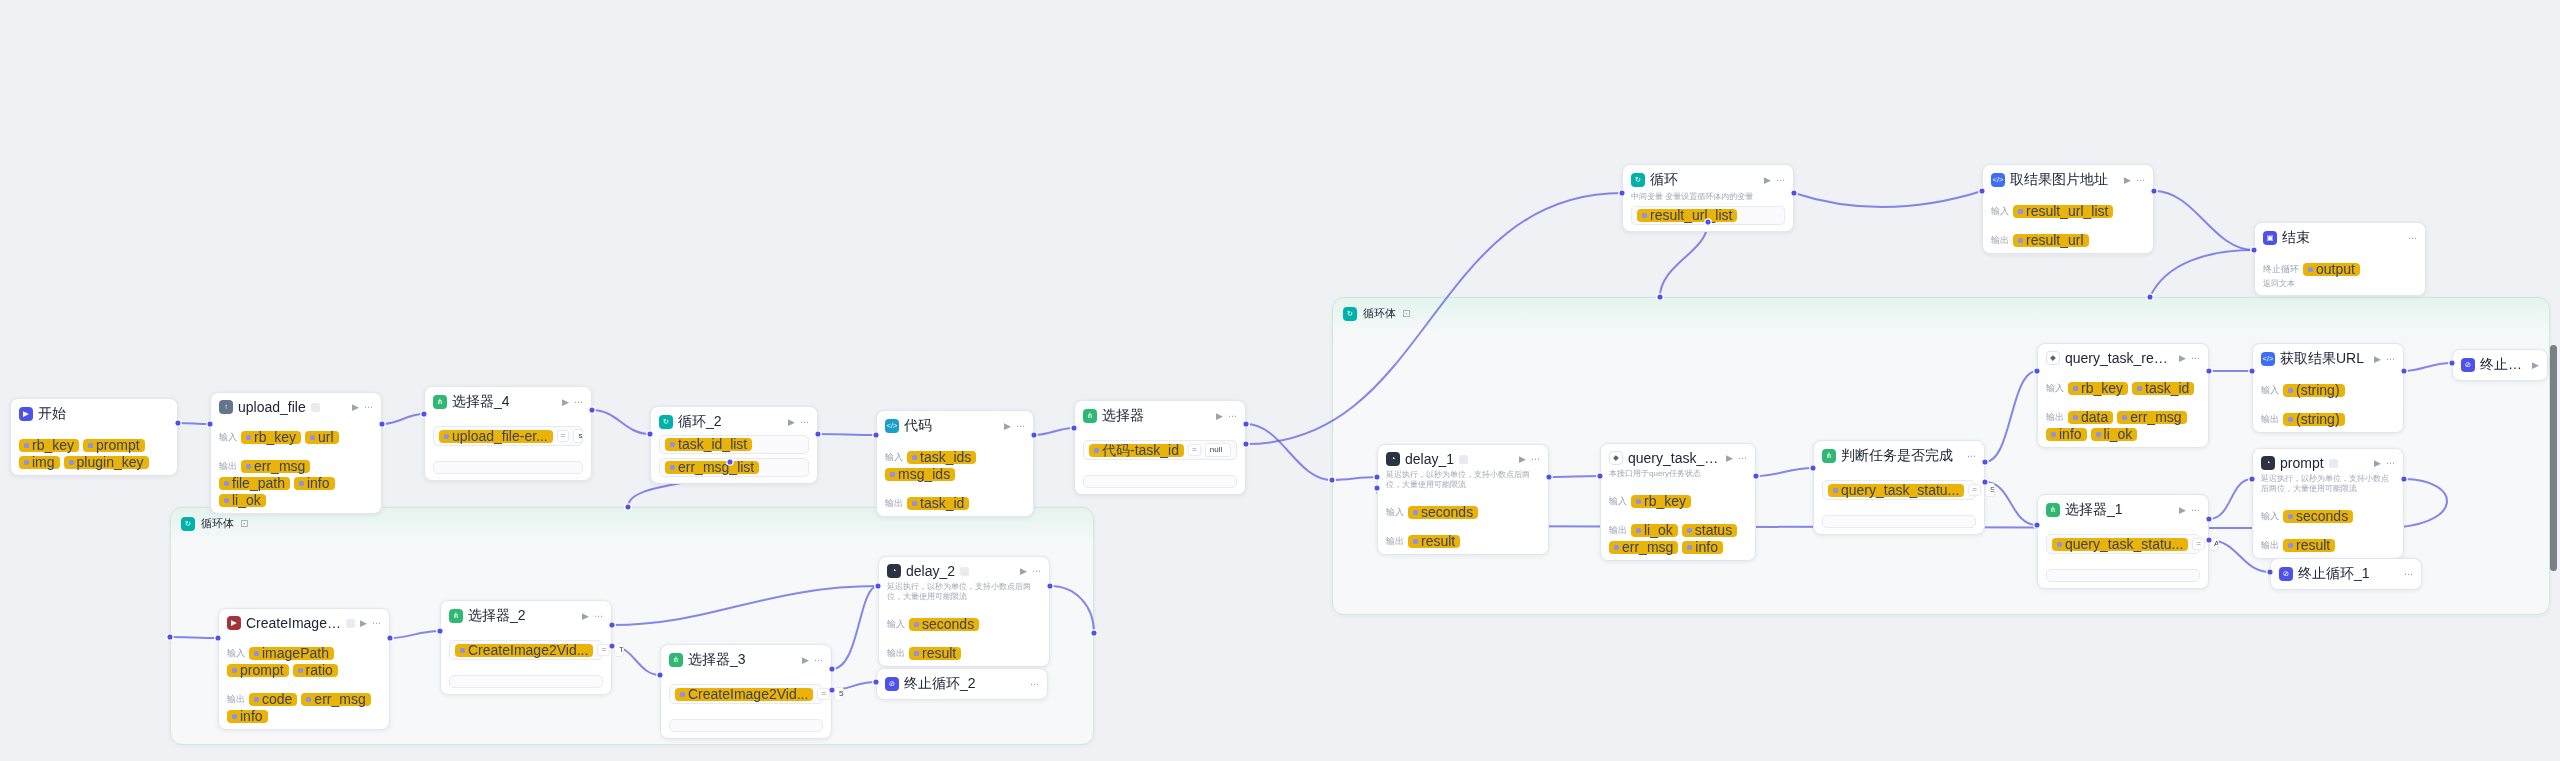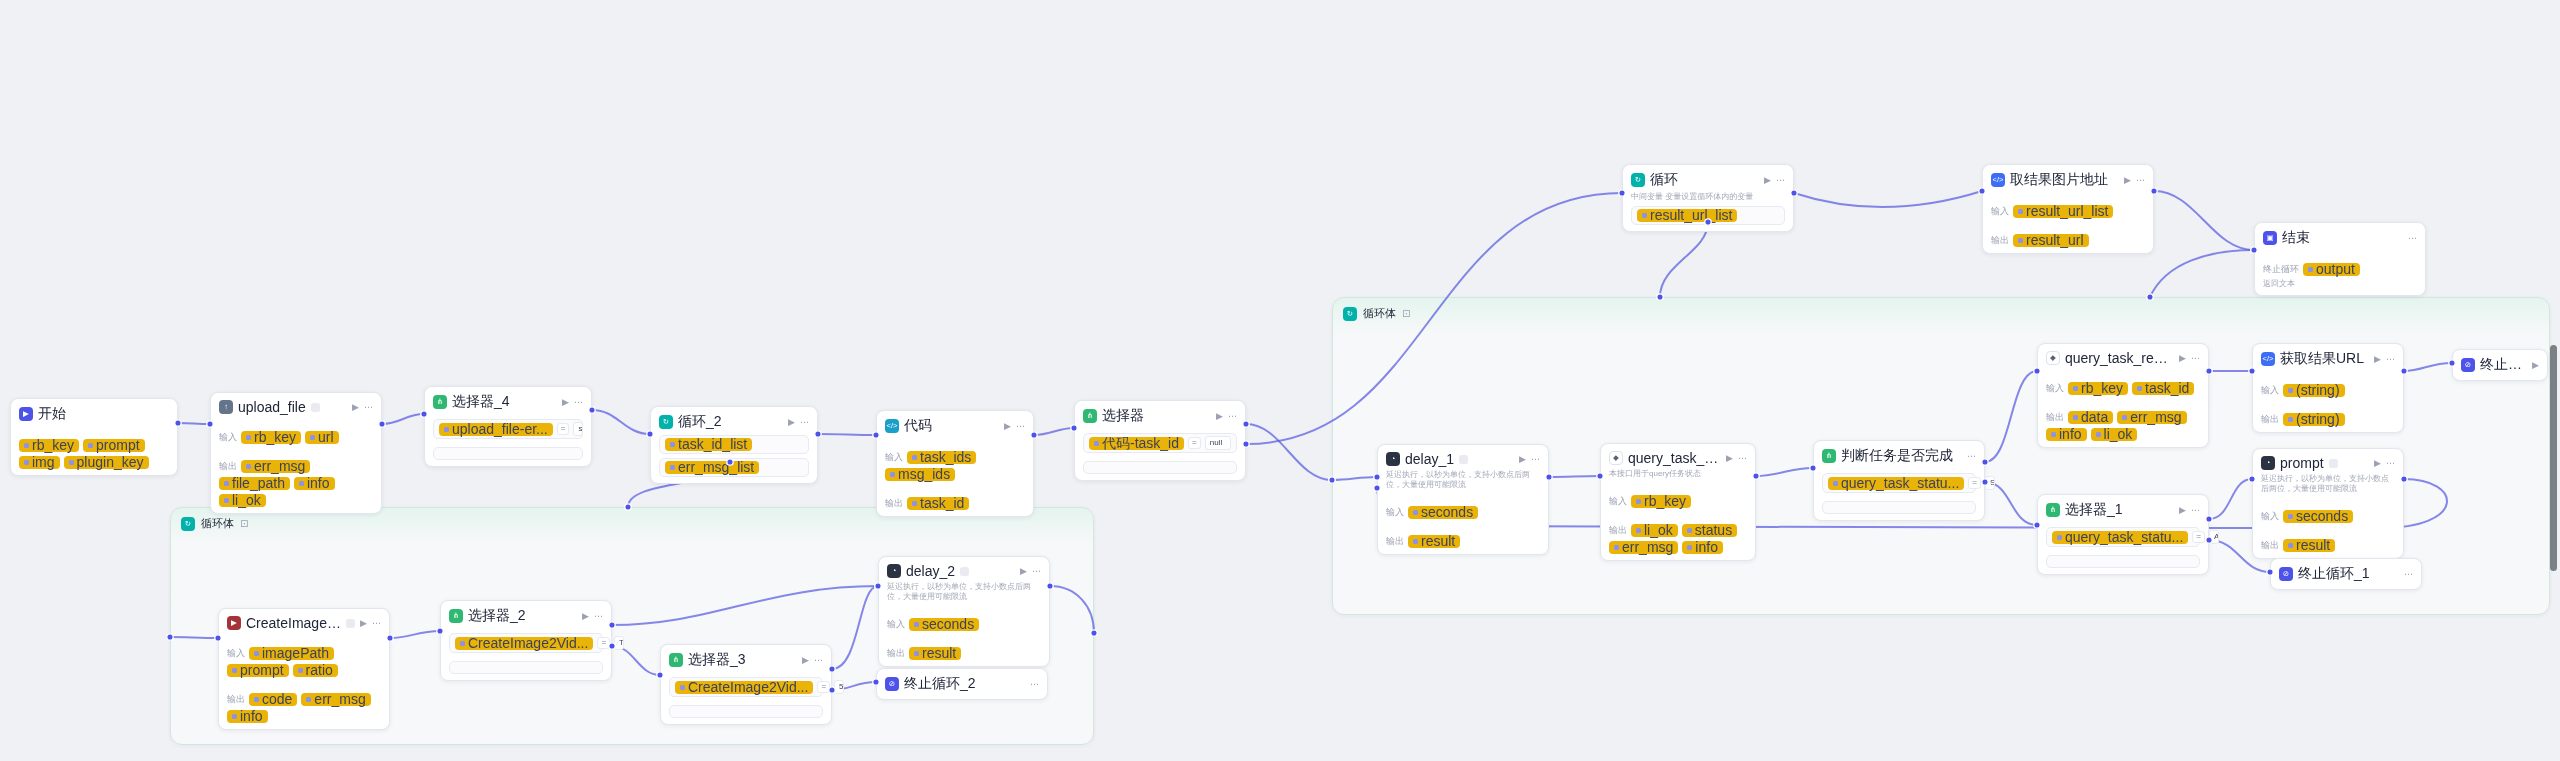--- a/index.html
+++ b/index.html
@@ -21,21 +21,21 @@
 .ntitle{font-size:14px;font-weight:400;color:#202639;white-space:nowrap;overflow:hidden;text-overflow:ellipsis}
 .ltitle{font-size:11px;font-weight:400;color:#202639}
 .lcol{color:#9ba1b3;font-size:10px}
 .badge{width:9px;height:9px;border-radius:2.5px;background:#e9ebf1;flex:0 0 auto}
 .nact{margin-left:auto;display:flex;align-items:center;gap:5px;color:#9ba1b3;font-size:9px;flex:0 0 auto}
 .nrow{display:flex;align-items:flex-start;gap:4px;margin-top:16px;flex-wrap:wrap}
 .rlabel{font-size:9px;color:#9aa0b2;line-height:13px;flex:0 0 auto}
 .tag{display:inline-flex;align-items:center;gap:3px;background:#eab308;border-radius:4px;padding:1px 5px;font-size:14px;color:#3d4359;line-height:11px;white-space:nowrap}
 .tag::before{content:"";width:5px;height:5px;border-radius:1.5px;background:#8c91ee}
 .desc{font-size:8px;color:#a2a7b6;margin-top:3px;line-height:1.25;max-height:21px;overflow:hidden}
-.cond{display:flex;align-items:center;gap:4px;border:1px solid #e8eaf1;background:#fbfbfd;border-radius:5px;padding:2px 5px;margin-top:8px;min-height:17px}
+.cond{display:flex;align-items:center;gap:4px;border:1px solid #e8eaf1;background:#fbfbfd;border-radius:5px;padding:2px 5px;margin-top:15px;min-height:17px}
 .cop{font-size:8px;color:#7d8398;border:1px solid #e8eaf1;background:#fff;border-radius:3px;padding:0 3px;line-height:10px;flex:0 0 auto}
 .cval{font-size:8px;color:#3d4359;border:1px solid #e8eaf1;background:#fff;border-radius:3px;padding:1px 4px;line-height:10px;flex:1 1 auto;white-space:nowrap;overflow:hidden;max-width:84px}
 .celse{min-height:13px}
 .vrow{display:flex;border:1px solid #e8eaf1;background:#fbfbfd;border-radius:5px;padding:2px 5px;margin-top:4px}
 .vscroll{position:absolute;right:3px;top:345px;width:7px;height:226px;border-radius:4px;background:#5f6369;opacity:.8}
 </style>
 </head>
 <body>
 
 <div class="canvas">

